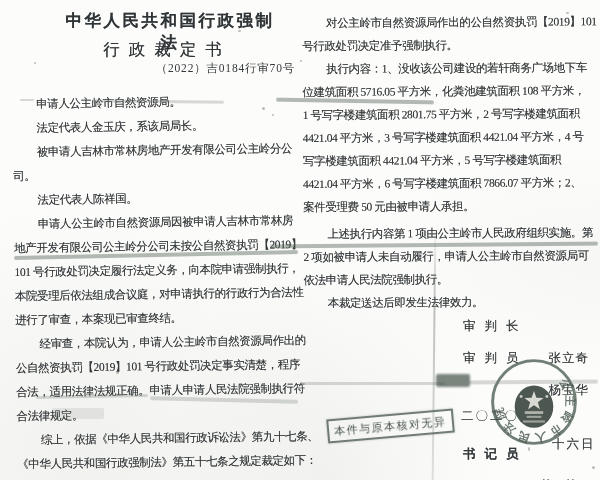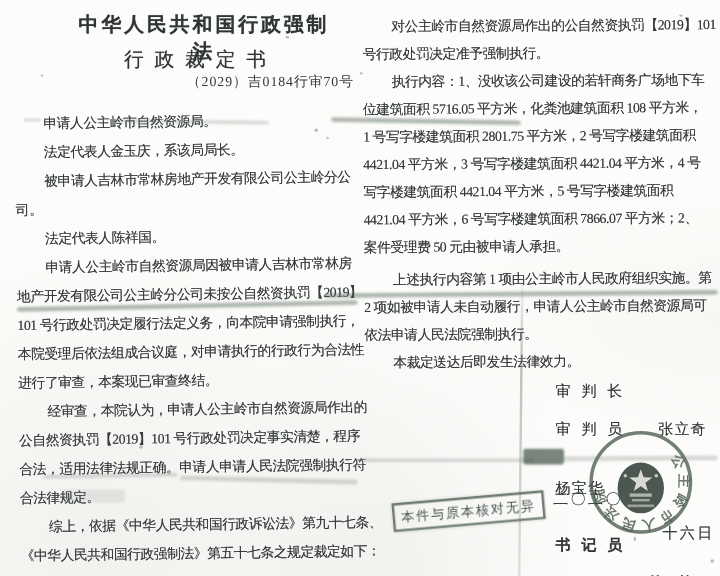--- a/index.html
+++ b/index.html
@@ -56,21 +56,21 @@
      transform:rotate(.6deg);}
   .speck{position:absolute;background:rgba(120,126,122,.5);border-radius:50%;filter:blur(.4px);}
 </style>
 </head>
 <body>
 
 <div id="page">
 
   <div class="court-name">中华人民共和国行政强制法</div>
   <div class="doc-title">行政裁定书</div>
-  <div class="case-no">（2029）吉0184行审70号</div>
+  <div class="case-no">（2022）吉0184行审70号</div>
 
   <div id="left-col" class="col">
     <div class="line indent">申请人公主岭市自然资源局。</div>
     <div class="line indent">法定代表人金玉庆，系该局局长。</div>
     <div class="line indent">被申请人吉林市常林房地产开发有限公司公主岭分公</div>
     <div class="line">司。</div>
     <div class="line indent">法定代表人陈祥国。</div>
     <div class="line indent">申请人公主岭市自然资源局因被申请人吉林市常林房</div>
     <div class="line">地产开发有限公司公主岭分公司未按公自然资执罚【2019】</div>
     <div class="line">101 号行政处罚决定履行法定义务，向本院申请强制执行，</div>
@@ -97,21 +97,21 @@
     <div class="line indent gap-before">上述执行内容第 1 项由公主岭市人民政府组织实施。第</div>
     <div class="line">2 项如被申请人未自动履行，申请人公主岭市自然资源局可</div>
     <div class="line">依法申请人民法院强制执行。</div>
     <div class="line indent">本裁定送达后即发生法律效力。</div>
   </div>
 
   <div class="sig-row" style="top:318px;text-align:right;">
     <span class="sig-role">审判长</span>
     <span class="sig-name">张立奇</span>
   </div>
-  <div class="sig-row" style="top:350px;flex-direction:column;">
+  <div class="sig-row" style="top:350px;">
     <span class="sig-role">审判员</span>
     <span class="sig-name">杨宝华</span>
   </div>
   <span class="date-part" style="left:461px;top:408px;text-align:center;">二〇二〇</span>
   <span class="date-part" style="left:552px;top:408px;margin-top:28px;">十六日</span>
   <div class="sig-row" style="top:446px;font-weight:bold;">
     <span class="sig-role">书记员</span>
     <span class="sig-name spread">苏慧</span>
   </div>
 

